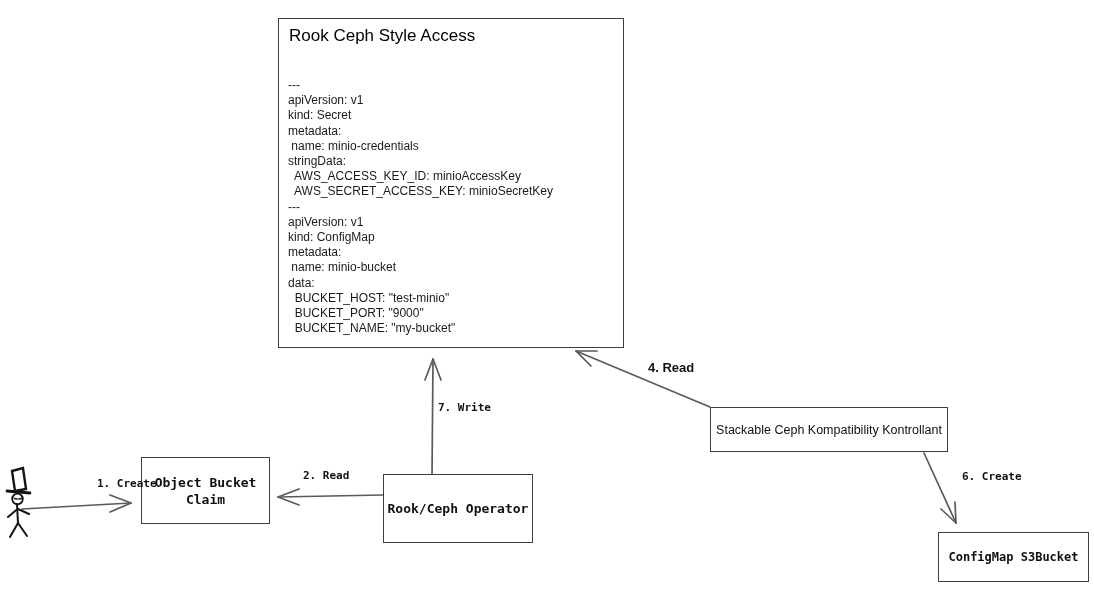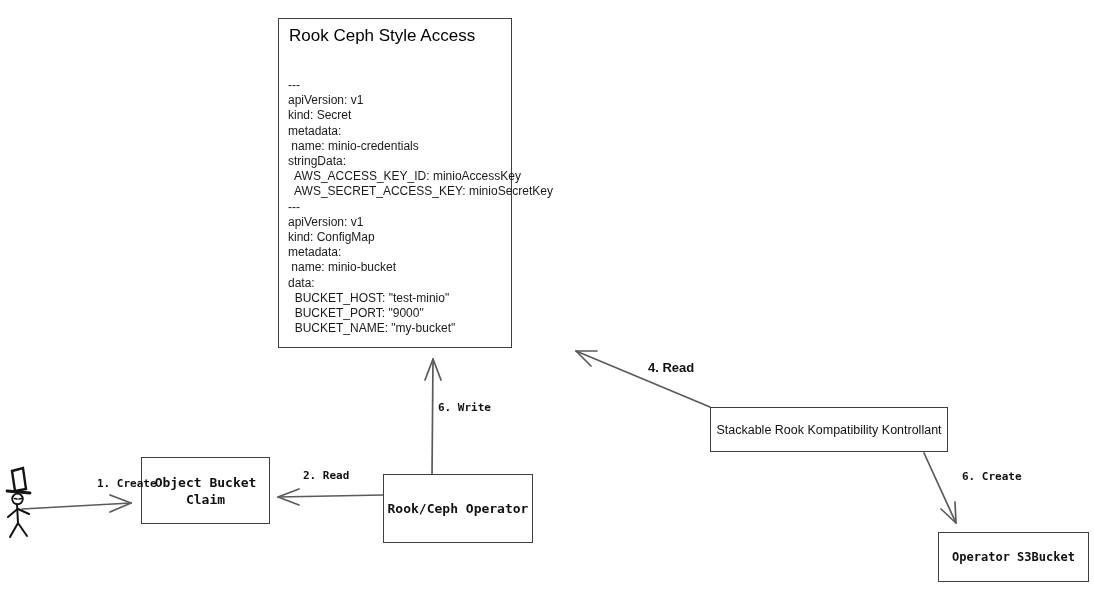--- a/index.html
+++ b/index.html
@@ -21,21 +21,21 @@
     color: #111111;
   }
   .box.mono {
     display: flex;
     align-items: center;
     justify-content: center;
     text-align: center;
     font-family: "DejaVu Sans Mono", "Liberation Mono", monospace;
     font-weight: bold;
   }
-  #main-box { left: 278px; top: 18px; width: 234px; height: 330px; }
+  #main-box { left: 278px; top: 18px; width: 346px; height: 330px; }
   .main-title {
     position: absolute;
     left: 10px; top: 7px;
     font-size: 17px;
     color: #000000;
     white-space: nowrap;
   }
   .main-yaml {
     position: absolute;
     left: 9px; top: 59px;
@@ -138,26 +138,26 @@
 
   <div class="box mono" id="obc-box">
     <span>Object Bucket Claim</span>
   </div>
 
   <div class="box mono" id="operator-box">
     <span>Rook/Ceph Operator</span>
   </div>
 
   <div class="box" id="kontrollant-box">
-    <span>Stackable Rook Kompatibility Kontrollant</span>
+    <span>Stackable Ceph Kompatibility Kontrollant</span>
   </div>
 
   <div class="box mono" id="s3bucket-box">
-    <span>Operator S3Bucket</span>
+    <span>ConfigMap S3Bucket</span>
   </div>
 
   <div class="edge-label" id="label-e1">1. Create</div>
   <div class="edge-label" id="label-e2">2. Read</div>
-  <div class="edge-label" id="label-e3">6. Write</div>
+  <div class="edge-label" id="label-e3">7. Write</div>
   <div class="edge-label" id="label-e4">4. Read</div>
   <div class="edge-label" id="label-e5">6. Create</div>
 
 </div>
 
 </body></html>

